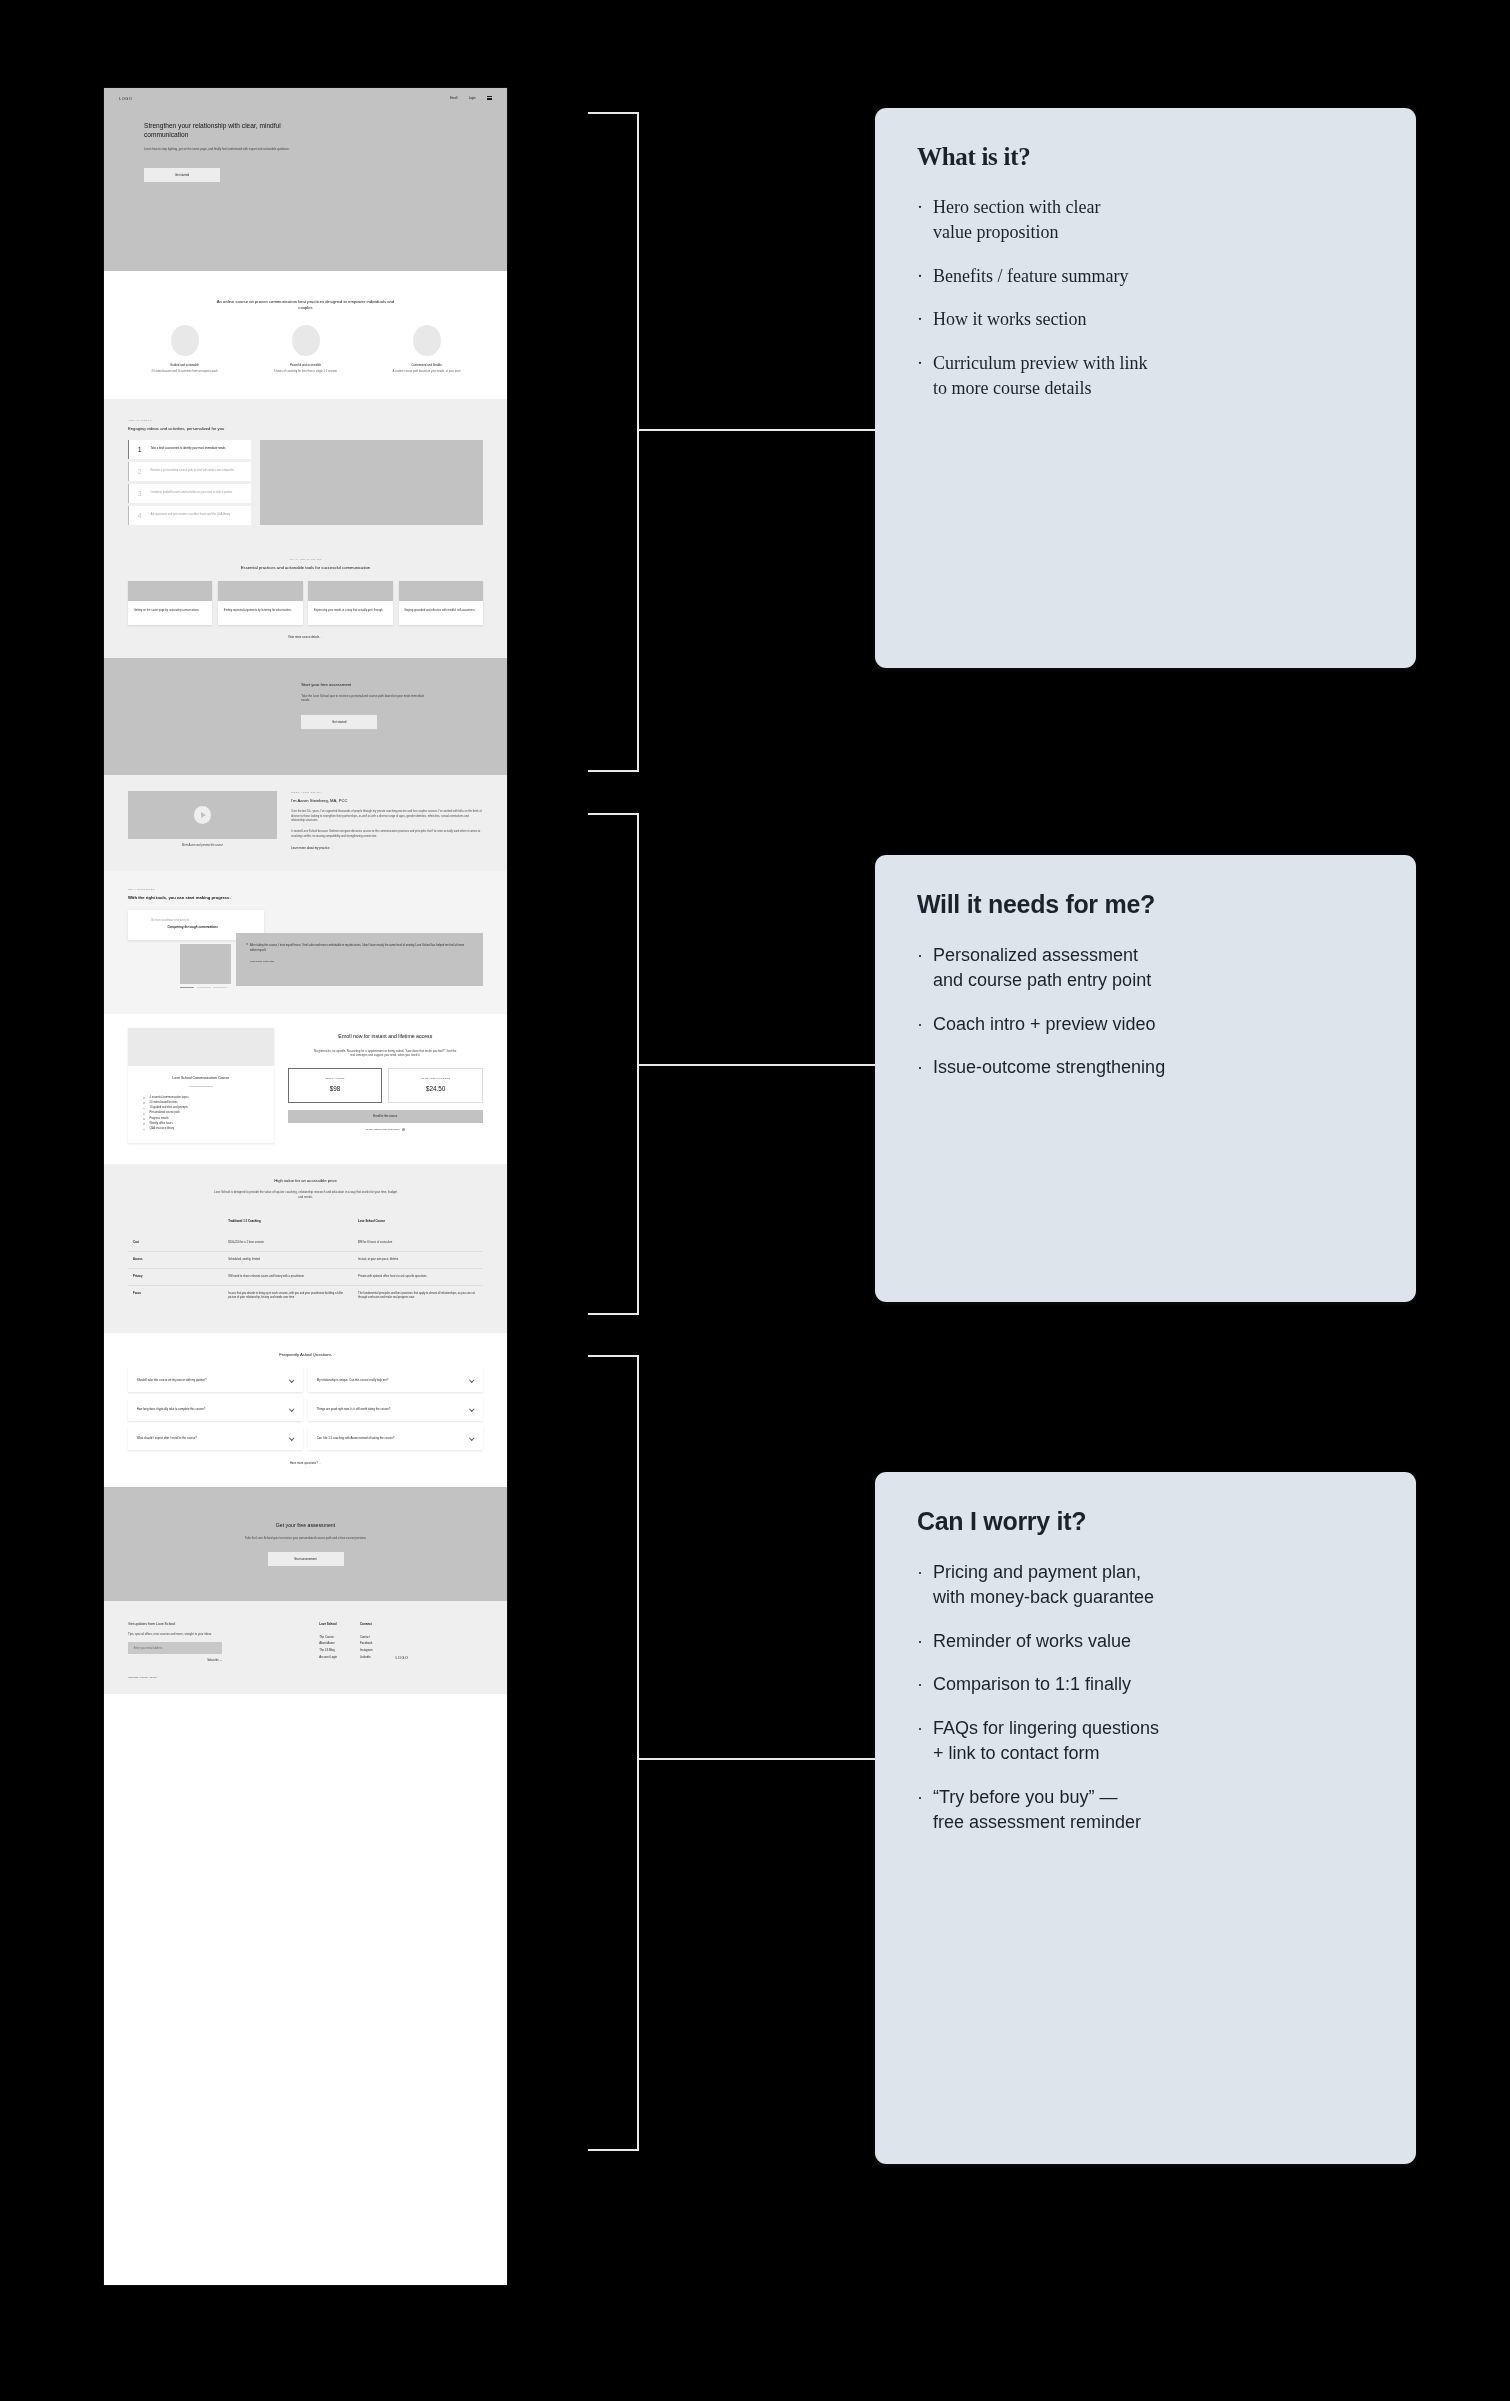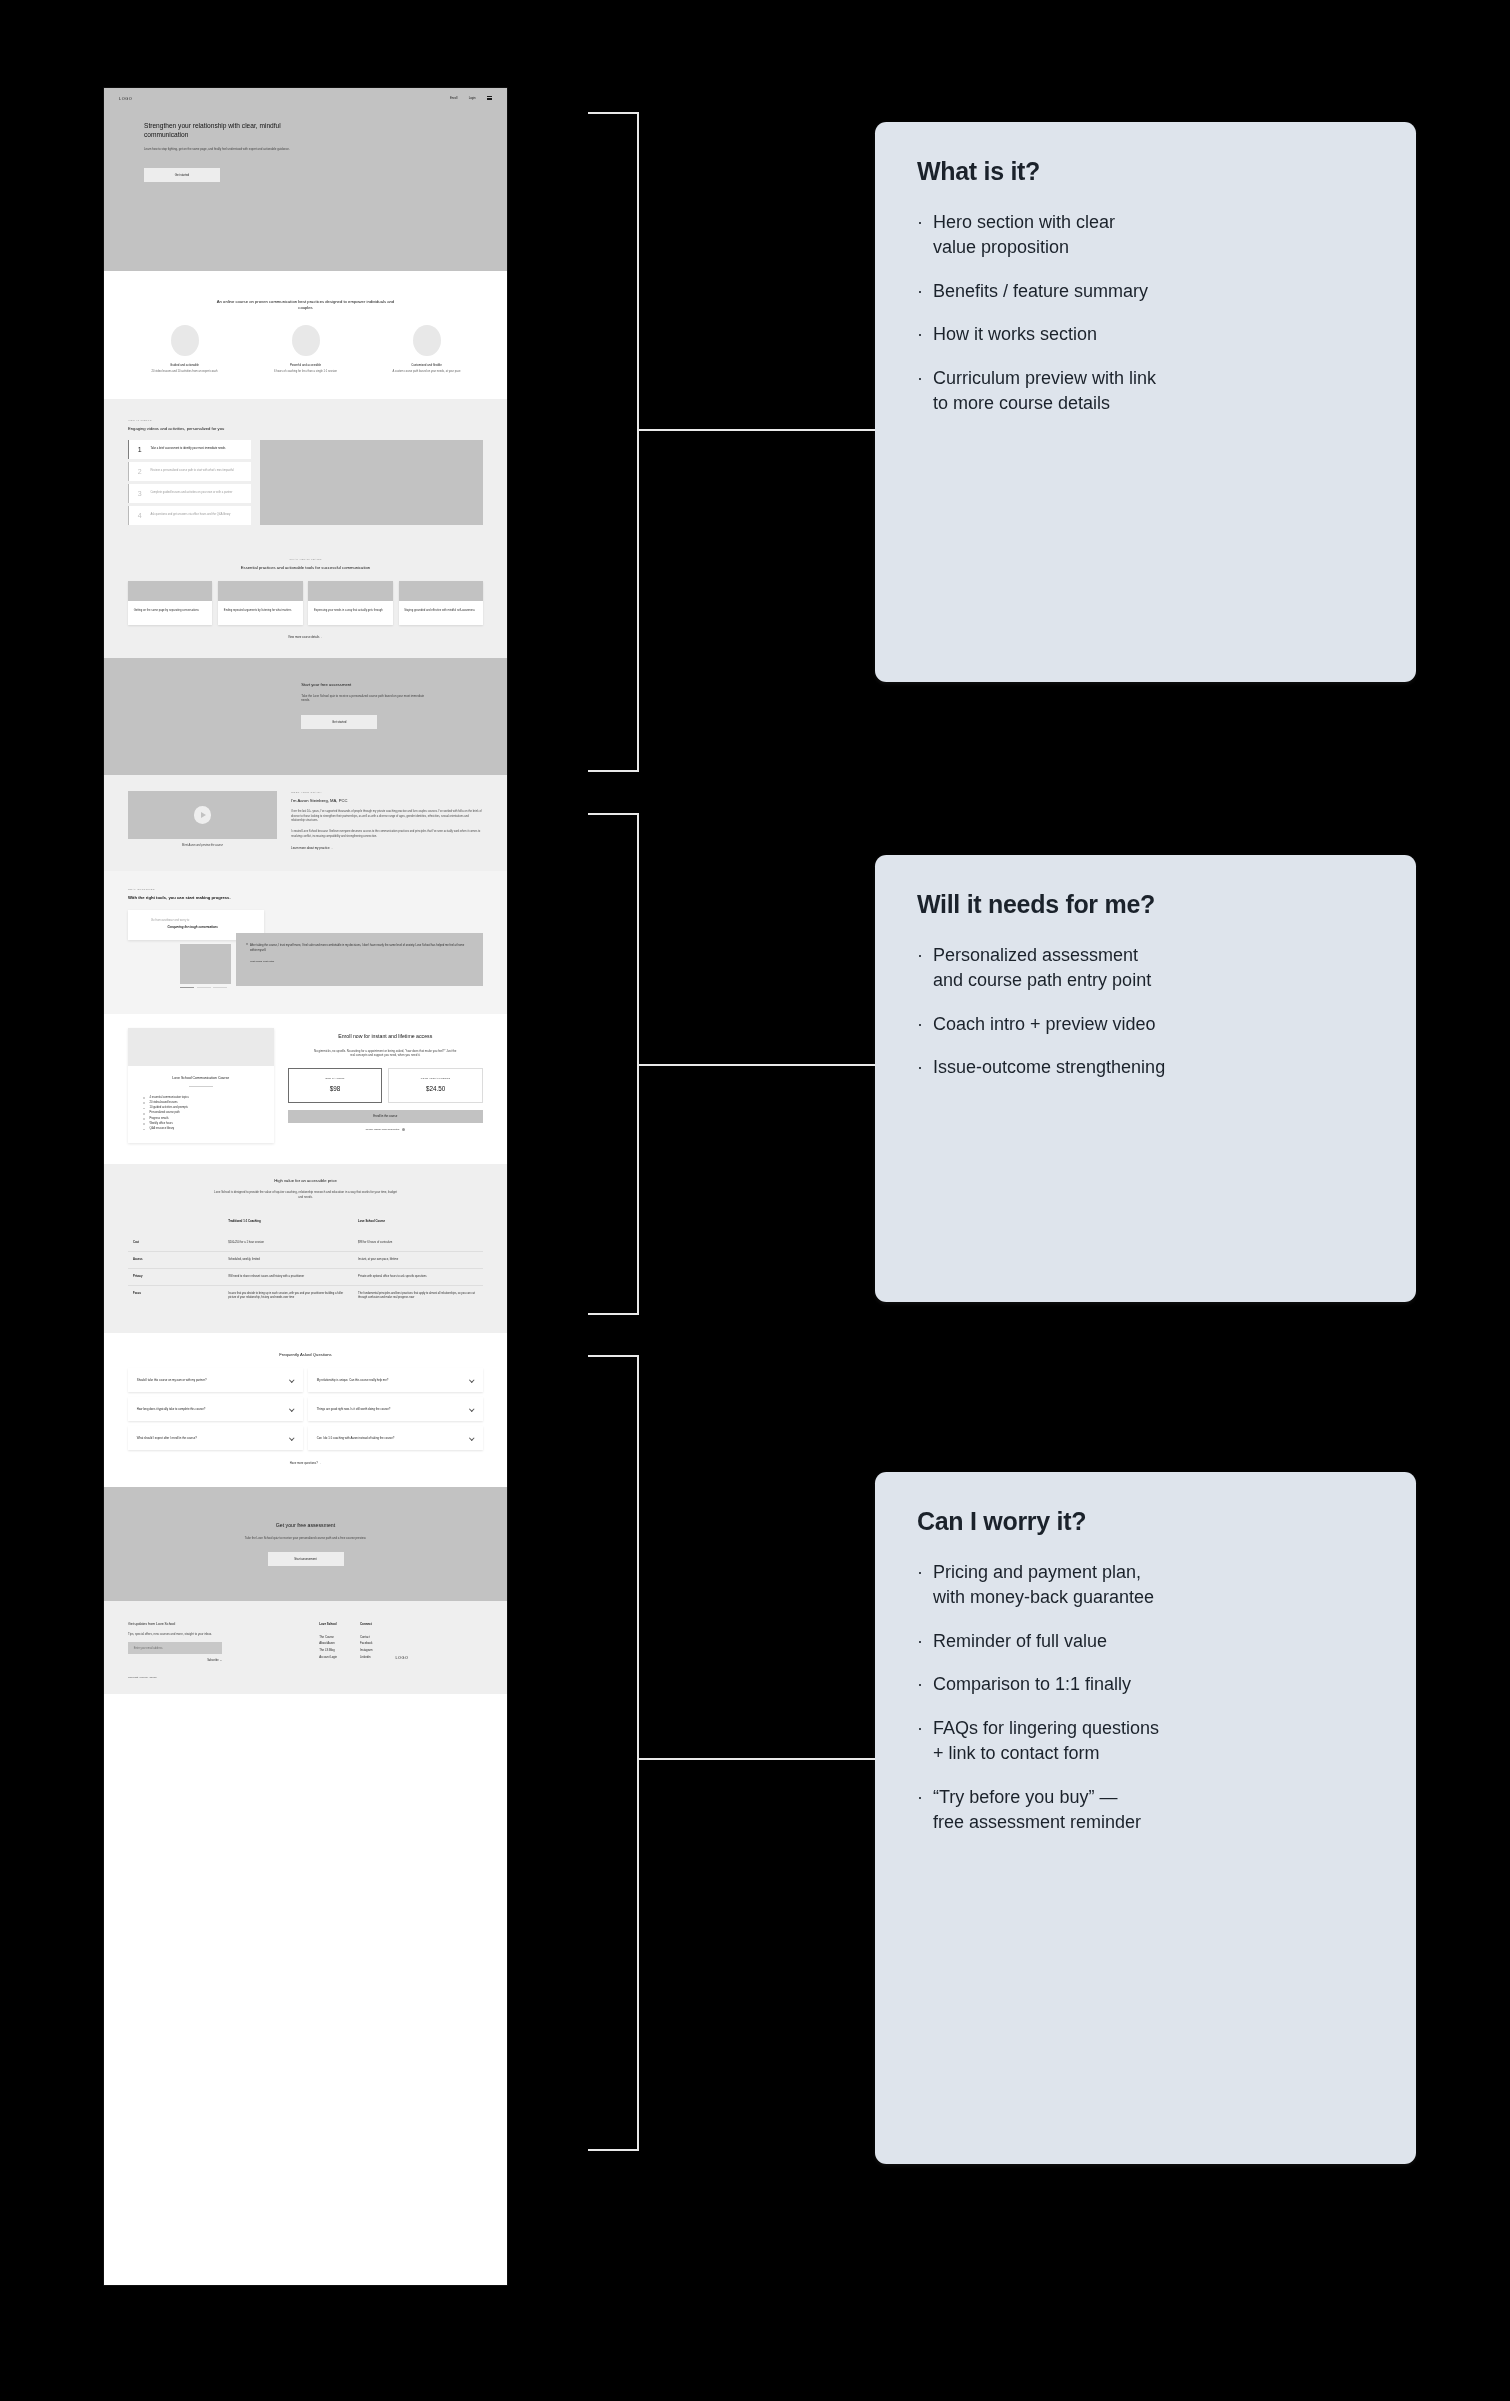--- a/index.html
+++ b/index.html
@@ -503,21 +503,21 @@
     <div class="stem" style="top:251px; width:240px;"></div>
   </div>
 
   <div class="conn" style="left:637px; top:1355px; width:1.9px; height:796px;">
     <div class="vline"></div>
     <div class="arm top"></div>
     <div class="arm bot"></div>
     <div class="stem" style="top:403px; width:240px;"></div>
   </div>
 
-  <div class="note" style="left:875px; top:122px; width:541px; height:560px;">
+  <div class="note" style="left:875px; top:108px; width:541px; height:560px;font-family:Liberation Serif, serif;">
     <h2>What is it?</h2>
     <ul>
       <li>
         <span class="bul">·</span>
         <span class="txt">Hero section with clear<br>value proposition</span>
       </li>
       <li>
         <span class="bul">·</span>
         <span class="txt">Benefits / feature summary</span>
       </li>
@@ -552,21 +552,21 @@
 
   <div class="note" style="left:875px; top:1472px; width:541px; height:692px;">
     <h2>Can I worry it?</h2>
     <ul>
       <li>
         <span class="bul">·</span>
         <span class="txt">Pricing and payment plan,<br>with money-back guarantee</span>
       </li>
       <li>
         <span class="bul">·</span>
-        <span class="txt">Reminder of full value</span>
+        <span class="txt">Reminder of works value</span>
       </li>
       <li>
         <span class="bul">·</span>
         <span class="txt">Comparison to 1:1 finally</span>
       </li>
       <li>
         <span class="bul">·</span>
         <span class="txt">FAQs for lingering questions<br>+ link to contact form</span>
       </li>
       <li>

